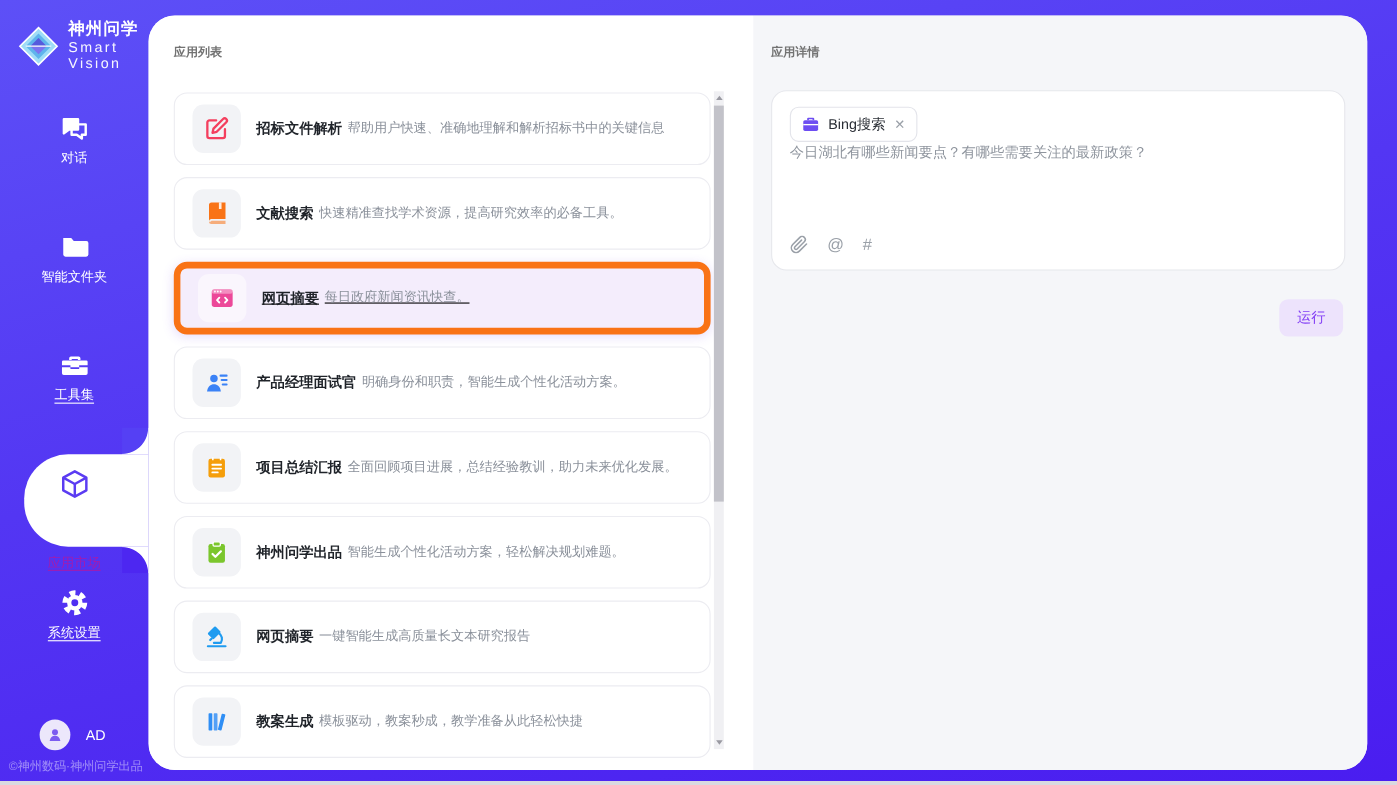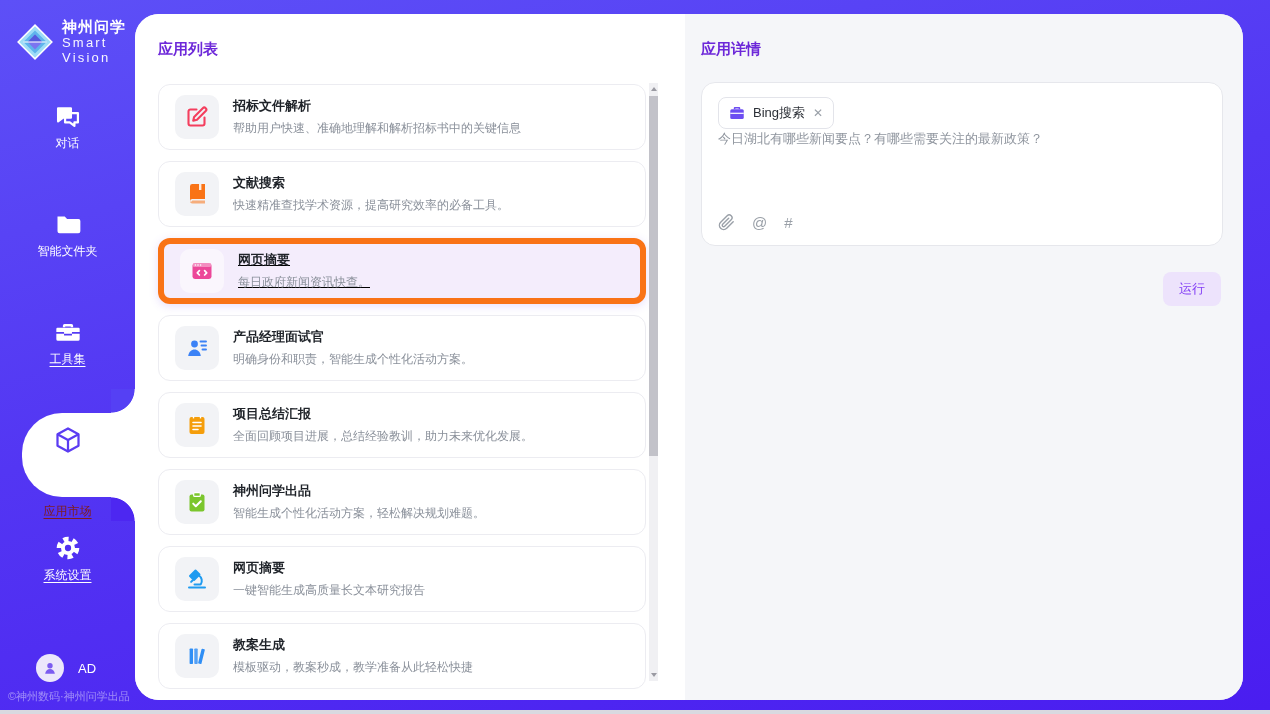--- a/index.html
+++ b/index.html
@@ -22,47 +22,47 @@
   .sidebar{position:absolute;left:0;top:4px;width:135px;height:710px;color:#fff;}
   .logo{display:flex;align-items:center;gap:8px;padding:14px 0 0 16px;}
   .logo-text .cn{font-size:15px;font-weight:bold;letter-spacing:1px;line-height:17px;}
   .logo-text .en{font-size:13px;letter-spacing:2.2px;opacity:.95;}
   .nav{margin-top:36px;}
   .nav-item{position:relative;height:60px;margin-bottom:48px;display:flex;flex-direction:column;
     align-items:center;justify-content:flex-start;cursor:pointer;}
   .nav-item .nicon{height:30px;display:flex;align-items:center;justify-content:center;}
   .nav-item .nlabel{font-size:12px;margin-top:4px;color:#fff;}
   .nav-item .nlabel.u{text-decoration:underline;text-underline-offset:3px;}
-  .nav-item.active .nlabel{color:#7f1d1d;margin-top:48px;}
+  .nav-item.active .nlabel{color:#a21caf;margin-top:48px;}
   .bubble{position:absolute;left:22px;right:0;top:-12px;bottom:-12px;background:#fff;
     border-radius:40px 0 0 40px;z-index:0;}
   .bubble .notch{position:absolute;right:0;width:24px;height:24px;}
   .bubble .notch.t{top:-24px;background:radial-gradient(circle 24px at 0 0,#5540f4 23.2px,#ffffff 24px);}
   .bubble .notch.b{bottom:-24px;background:radial-gradient(circle 24px at 0 100%,#4d27f1 23.2px,#ffffff 24px);}
   .nav-item>.nicon,.nav-item>.nlabel{z-index:1;}
   .user-row{position:absolute;left:36px;bottom:32px;display:flex;align-items:center;gap:14px;}
   .avatar{width:28px;height:28px;border-radius:50%;background:#ece7fb;display:flex;
     align-items:center;justify-content:center;}
   .user-name{font-size:13px;color:#fff;}
   .copyright{position:absolute;left:8px;bottom:10px;font-size:11px;color:rgba(255,255,255,.45);
     white-space:nowrap;}
 
   
-  .panel-title{font-size:15px;font-weight:bold;color:#6d28d9;}
+  .panel-title{font-size:11px;font-weight:bold;color:#737373;}
   .list-panel .panel-title{position:absolute;left:23px;top:26px;}
   .card-list{position:absolute;left:23px;top:70px;width:488px;}
   .card{height:66px;border:1px solid #ececf1;border-radius:12px;margin-bottom:11px;
     display:flex;align-items:center;padding:0 16px;gap:14px;background:#fff;cursor:pointer;
     box-sizing:border-box;}
   .card.selected{background:#f4edfc;border:6px solid #f97316;
     box-shadow:0 2px 10px rgba(122,70,240,.18);text-decoration:underline;}
   .card-icon{width:44px;height:44px;border-radius:10px;background:#f2f3f6;flex:none;
     display:flex;align-items:center;justify-content:center;}
   .card.selected .card-icon{background:#faf6fd;}
-  .card-text{display:flex;flex-direction:column;gap:5px;min-width:0;}
+  .card-text{display:flex;gap:5px;min-width:0;}
   .card-title{font-size:13px;font-weight:bold;color:#1f2329;}
   .card-desc{font-size:12px;color:#8a909a;white-space:nowrap;overflow:hidden;}
 
   
   .scrollbar{position:absolute;left:514px;top:69px;width:9px;height:598px;background:#f0f0f3;}
   .sb-arrow{position:absolute;left:0;width:9px;height:12px;display:flex;align-items:center;justify-content:center;}
   .sb-arrow span{width:0;height:0;border-left:3.5px solid transparent;border-right:3.5px solid transparent;}
   .sb-arrow.up{top:0;}
   .sb-arrow.up span{border-bottom:4.5px solid #9a9aa2;}
   .sb-arrow.down{bottom:0;}

